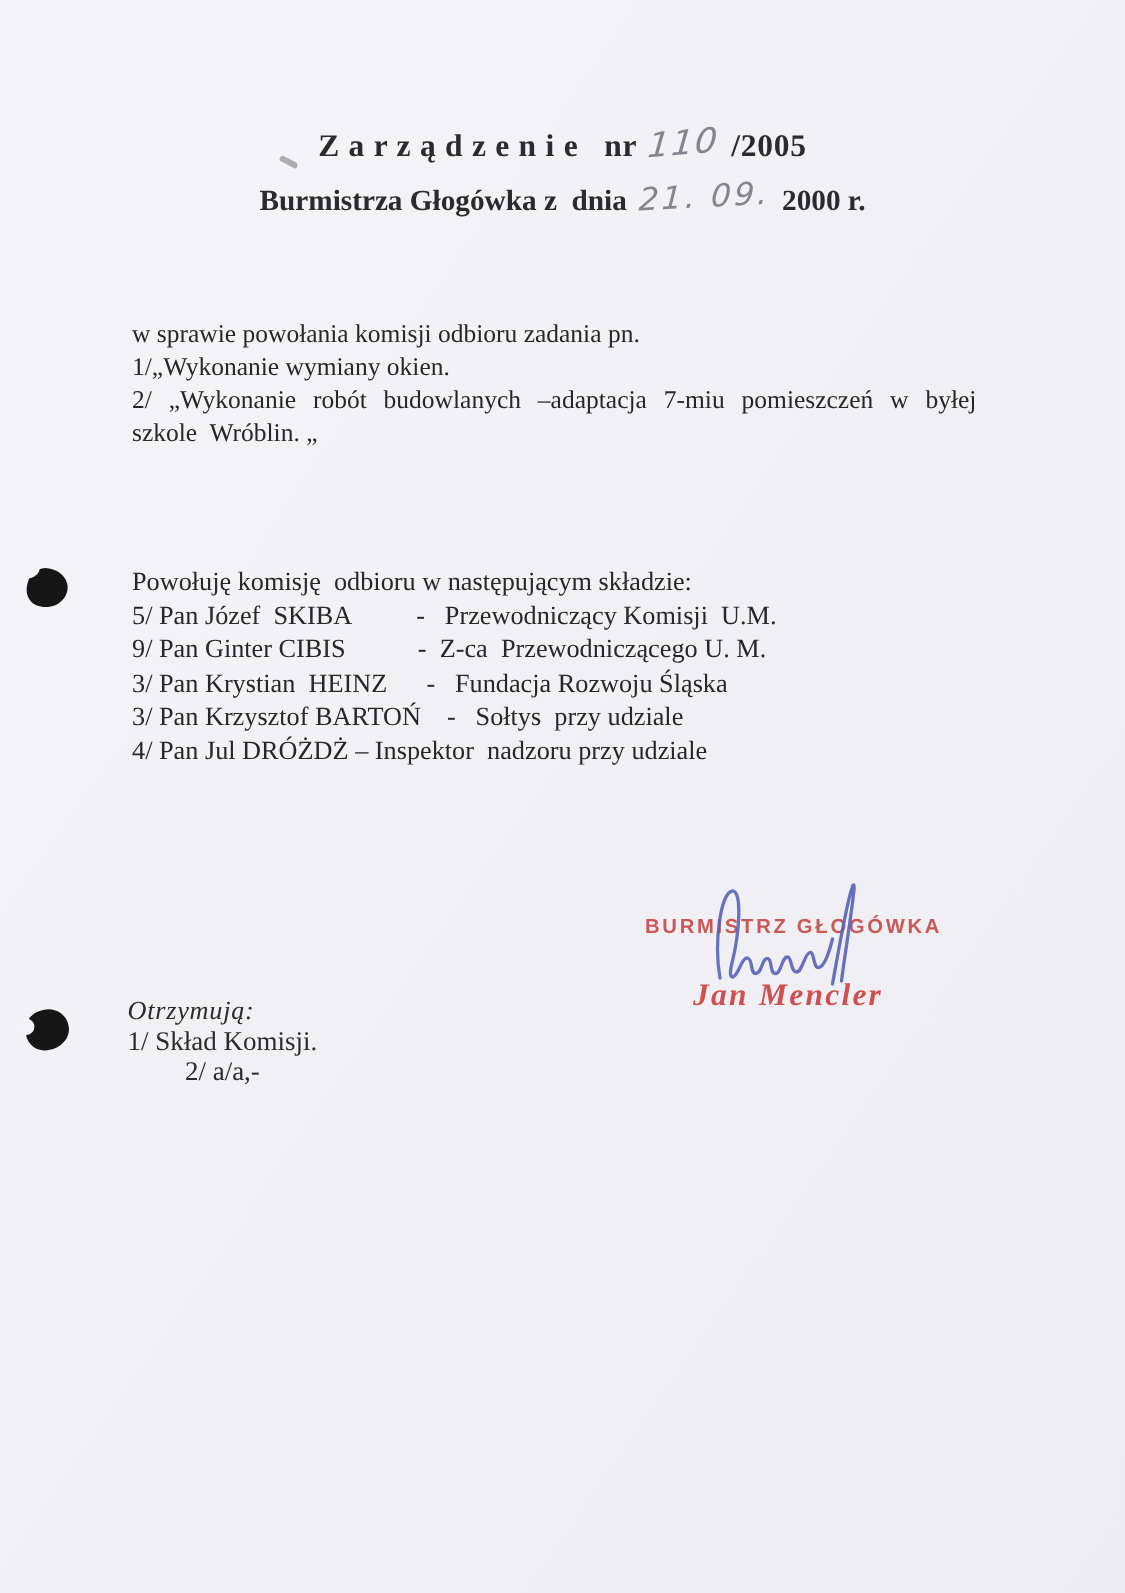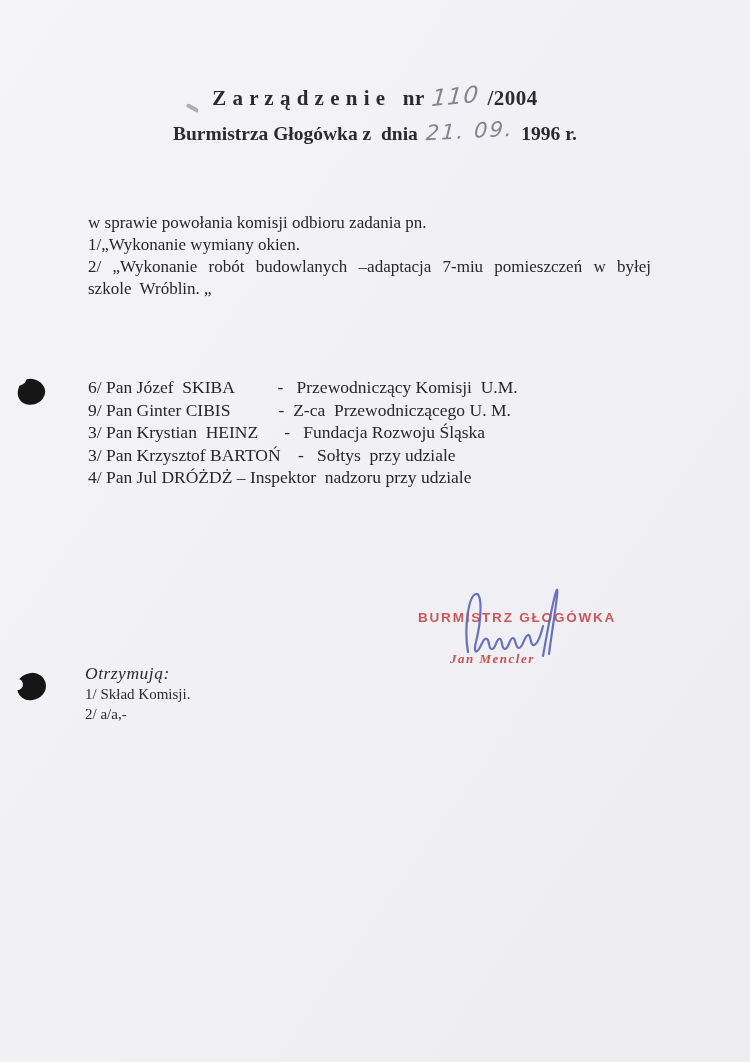--- a/index.html
+++ b/index.html
@@ -56,40 +56,40 @@
 
   
   .committee {
     position:absolute; left:88px; top:376px;
     font-size:17.5px; line-height:22.5px;
   }
   .committee div { white-space:pre; }
   .committee-heading { margin-bottom:0px; }
 
   
-  .stamp-block { position:absolute; left:416px; top:584px; width:200px; height:100px;text-align:right; }
+  .stamp-block { position:absolute; left:428px; top:584px; width:200px; height:100px;text-align:right; }
   .stamp-office {
     position:absolute; top:26px; left:2px;
     font-family:"Liberation Sans", sans-serif;
     font-size:13.5px; font-weight:bold; letter-spacing:1.8px;
     color:#c64444; opacity:.88; white-space:nowrap;
   }
   .signature-svg { position:absolute; left:42px; top:2px; }
   .stamp-name {
     position:absolute; top:67px; left:34px;
-    font-size:13px; font-weight:bold; font-style:italic;
+    font-size:21px; font-weight:bold; font-style:italic;
     color:#cc4343; letter-spacing:1.5px; white-space:nowrap; opacity:.92;
   }
 
   
   .recipients { position:absolute; left:85px; top:663px; }
   .recipients-heading {
     font-size:17.5px; font-style:italic; letter-spacing:.5px; color:#2a2a2f;
   }
-  .recipient-item { font-size:15px; line-height:20px; white-space:pre; color:#2a2a2f; }
+  .recipient-item { font-size:18px; line-height:20px; white-space:pre; color:#2a2a2f;text-align:center; }
   .recipient-item:first-of-type { margin-top:5px; }
 
   
   .hole {
     position:absolute; background:#161616;
   }
   .hole-top {
     left:18px; top:379px; width:27px; height:26px;
     border-radius:46% 54% 58% 42% / 50% 48% 56% 46%;
     transform:rotate(12deg);
@@ -115,36 +115,37 @@
 
   <div class="hole hole-top"></div>
   <div class="hole-top-notch"></div>
   <div class="hole hole-bottom"></div>
   <div class="hole-bottom-notch"></div>
 
   <div class="pencil-tick"></div>
 
   <div class="title-line1">
     <span class="pre">Z a r z ą d z e n i e   nr</span><span class="hand hand-number">110</span>
-    <span class="pre">/2004</span>
+    <span class="pre">/2005</span>
   </div>
 
   <div class="title-line2">
-    <span class="pre">Burmistrza Głogówka z  dnia</span><span class="hand hand-date">21. 09.</span><span class="pre">1996 r.</span>
+    <span class="pre">Burmistrza Głogówka z  dnia</span><span class="hand hand-date">21. 09.</span><span class="pre">2000 r.</span>
   </div>
 
   <div class="subject">
     <div class="subject-line">w sprawie powołania komisji odbioru zadania pn.</div>
     <div class="subject-line">1/„Wykonanie wymiany okien.</div>
     <div class="subject-line wide">2/ „Wykonanie robót budowlanych –adaptacja 7-miu pomieszczeń w byłej</div>
     <div class="subject-line">szkole  Wróblin. „</div>
   </div>
 
   <div class="committee">
-    <div>6/ Pan Józef  SKIBA          -   Przewodniczący Komisji  U.M.</div>
+    <div class="committee-heading">Powołuję komisję  odbioru w następującym składzie:</div>
+    <div>5/ Pan Józef  SKIBA          -   Przewodniczący Komisji  U.M.</div>
     <div>9/ Pan Ginter CIBIS           -  Z-ca  Przewodniczącego U. M.</div>
     <div>3/ Pan Krystian  HEINZ      -   Fundacja Rozwoju Śląska</div>
     <div>3/ Pan Krzysztof BARTOŃ    -   Sołtys  przy udziale</div>
     <div>4/ Pan Jul DRÓŻDŻ – Inspektor  nadzoru przy udziale</div>
   </div>
 
   <div class="stamp-block">
     <div class="stamp-office">BURMISTRZ GŁOGÓWKA</div>
     <svg class="signature-svg" width="112" height="78" viewBox="0 0 112 78">
       <g fill="none" stroke="#5a63b8" stroke-width="2.2" stroke-linecap="round" opacity="0.9">

